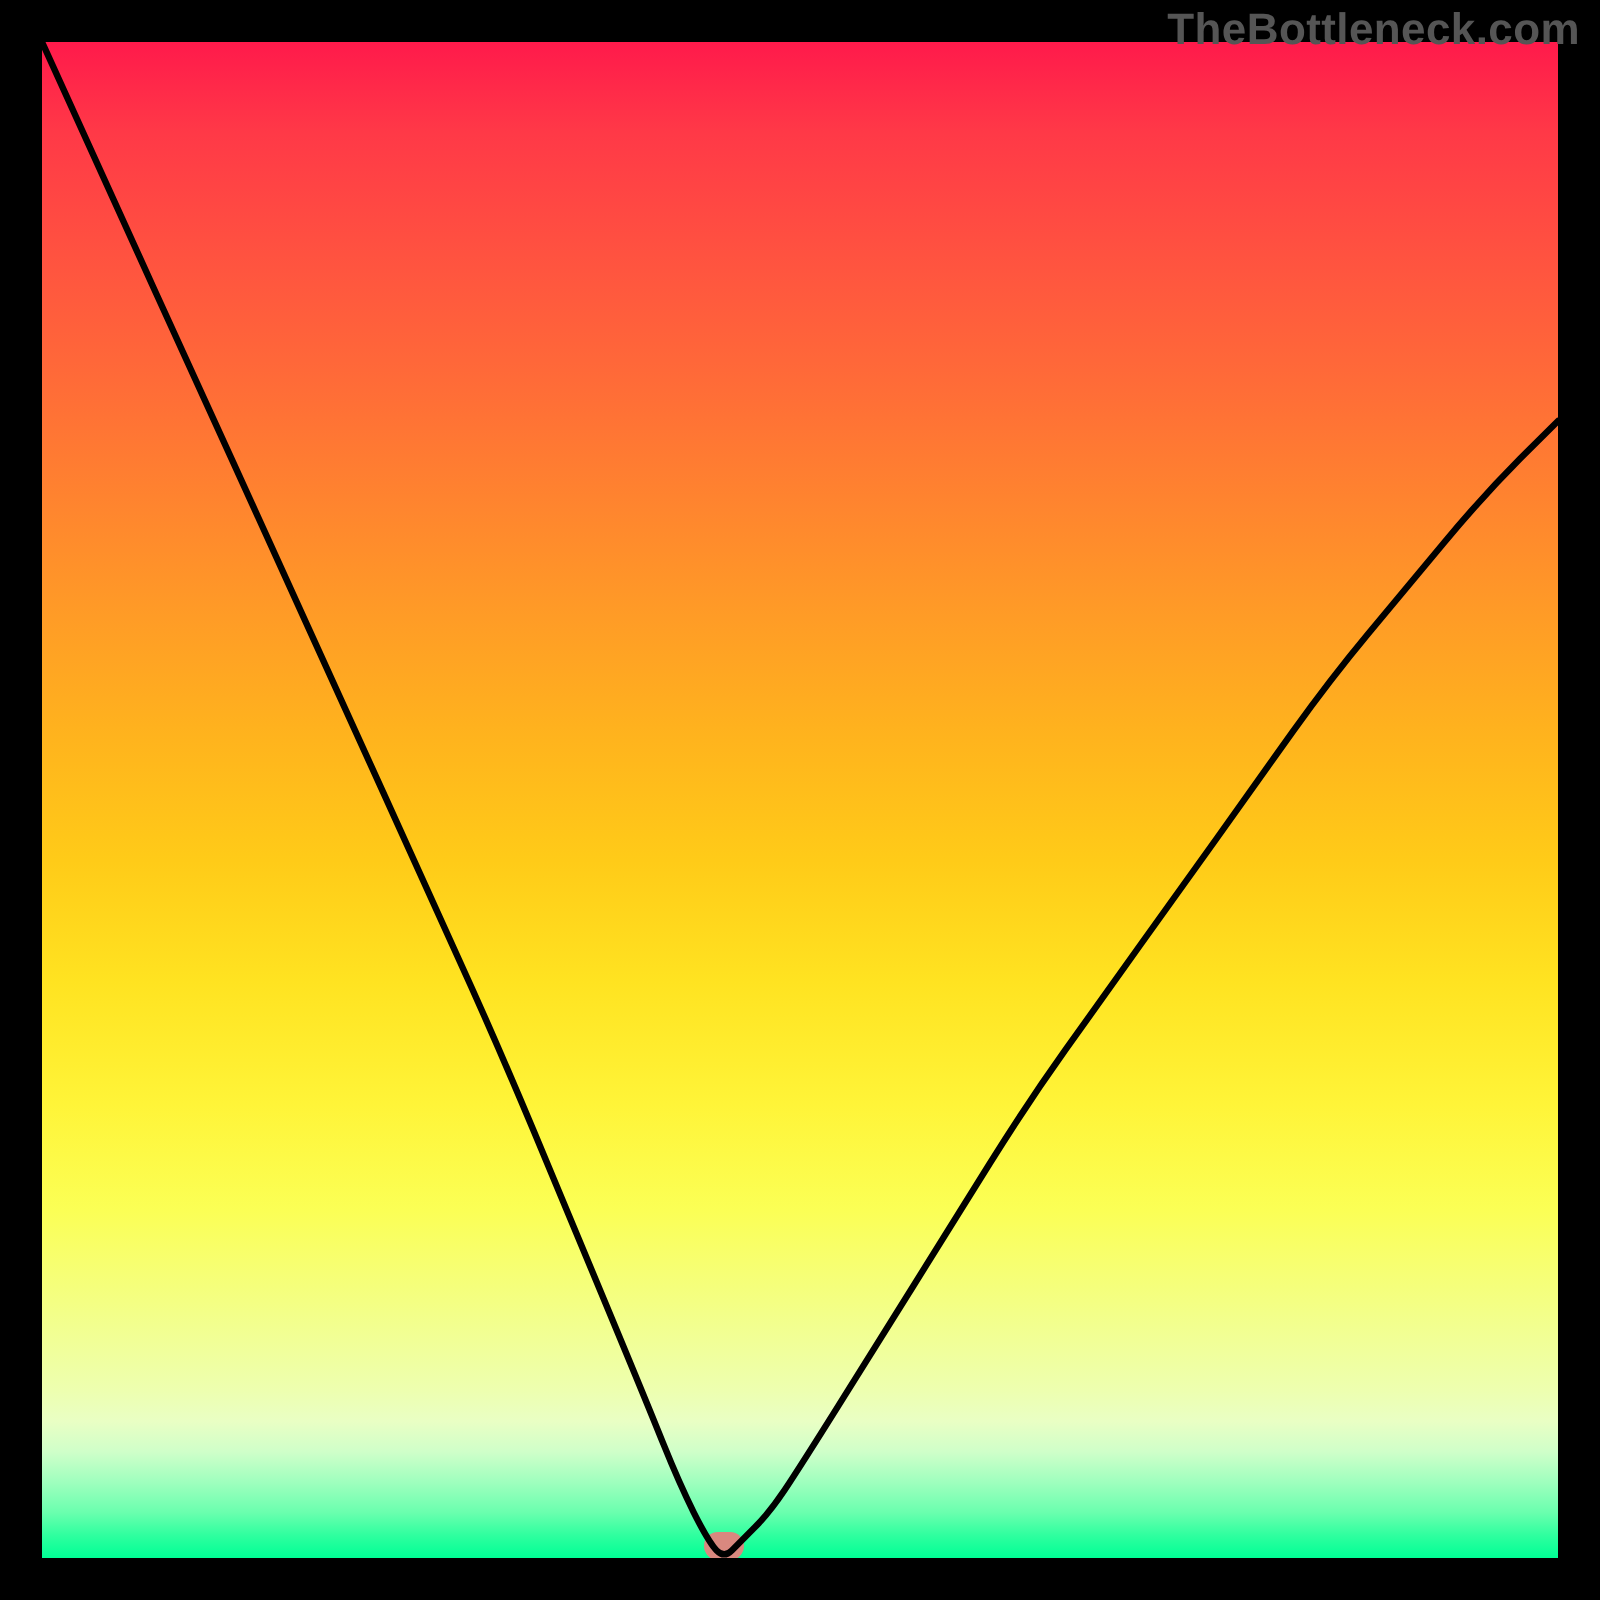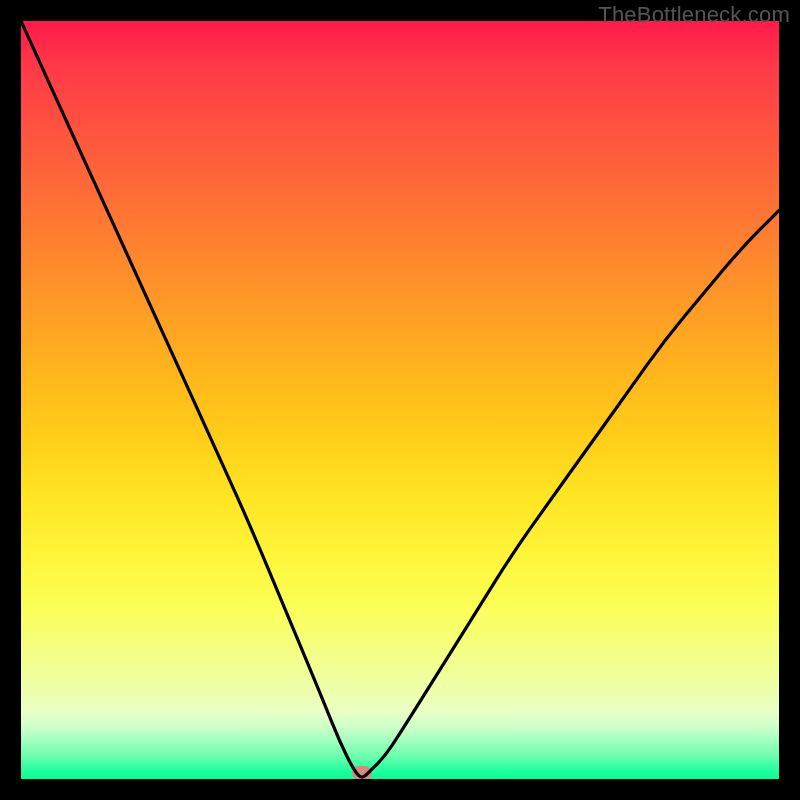--- a/index.html
+++ b/index.html
@@ -16,21 +16,21 @@
     width: 800px;
     height: 800px;
     background: #000;
   }
   .watermark {
     position: absolute;
     top: 2px;
     right: 10px;
     color: #555;
     font-size: 22px;
-    font-weight: 400;
+    font-weight: 700;
     letter-spacing: 0.2px;
     z-index: 30;
   }
   .plot-area {
     position: absolute;
     left: 21px;
     top: 21px;
     width: 758px;
     height: 758px;
     overflow: hidden;

